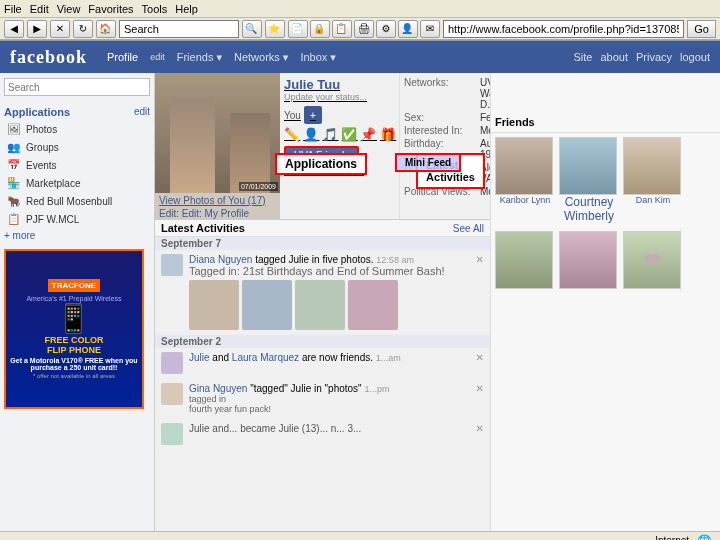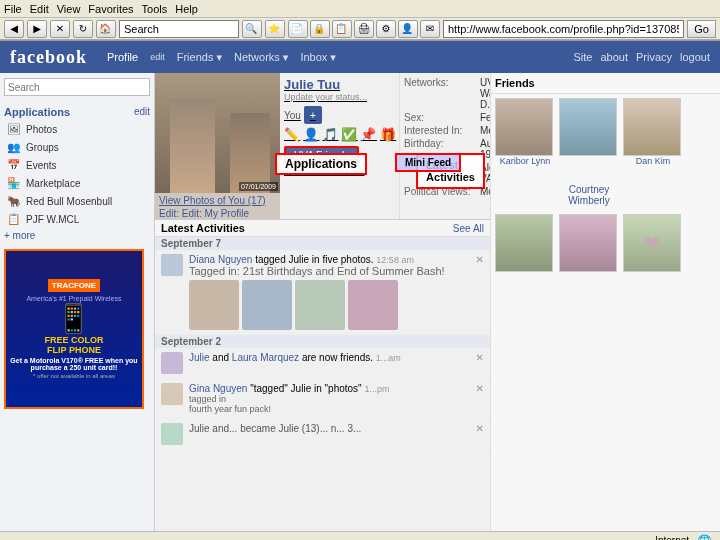--- a/index.html
+++ b/index.html
@@ -288,32 +288,32 @@
             <div class="activity-avatar" style="background:#b8d8c8;"></div>
             <div style="flex:1;font-size:10px;color:#555;">
               Julie and... became Julie (13)... n... 3...
             </div>
             <span class="activity-close">✕</span>
           </div>
         </div>
       </div>
 
       <div class="right-col">
-        <div style="padding:4px;font-size:10px;border-bottom:1px solid #ddd;">
+        <div style="padding:4px;font-size:10px;border-bottom:1px solid #ddd;margin-top:39px;">
           <span style="font-size:11px;font-weight:bold;">Friends</span>
         </div>
         <div style="display:flex;flex-wrap:wrap;padding:4px;gap:4px;">
 
           <div style="text-align:center;width:60px;">
             <div style="width:58px;height:58px;background:linear-gradient(#c8b8a8,#9a8878);border:1px solid #ccc;"></div>
             <div style="font-size:9px;color:#3b5998;">Karibor Lynn</div>
           </div>
           <div style="text-align:center;width:60px;">
             <div style="width:58px;height:58px;background:linear-gradient(#a8c8d8,#7898a8);border:1px solid #ccc;"></div>
-            <div style="font-size:10px;color:#3b5998;margin-top:28px;">Courtney Wimberly</div>
+            <div style="font-size:12px;color:#3b5998;">Courtney Wimberly</div>
           </div>
           <div style="text-align:center;width:60px;">
             <div style="width:58px;height:58px;background:linear-gradient(#d8c8b8,#a89878);border:1px solid #ccc;"></div>
             <div style="font-size:9px;color:#3b5998;">Dan Kim</div>
           </div>
           <div style="text-align:center;width:60px;margin-top:4px;">
             <div style="width:58px;height:58px;background:linear-gradient(#b8c8a8,#8a9878);border:1px solid #ccc;"></div>
             <div style="font-size:9px;color:#3b5998;"></div>
           </div>
           <div style="text-align:center;width:60px;margin-top:4px;">

